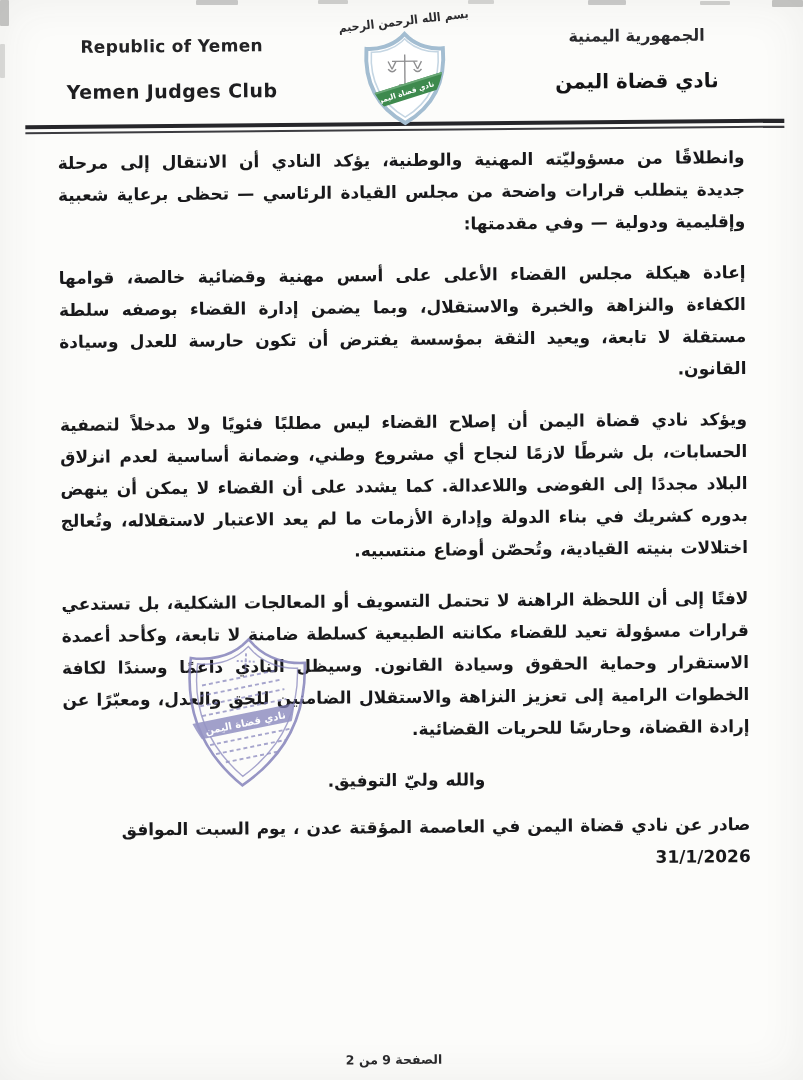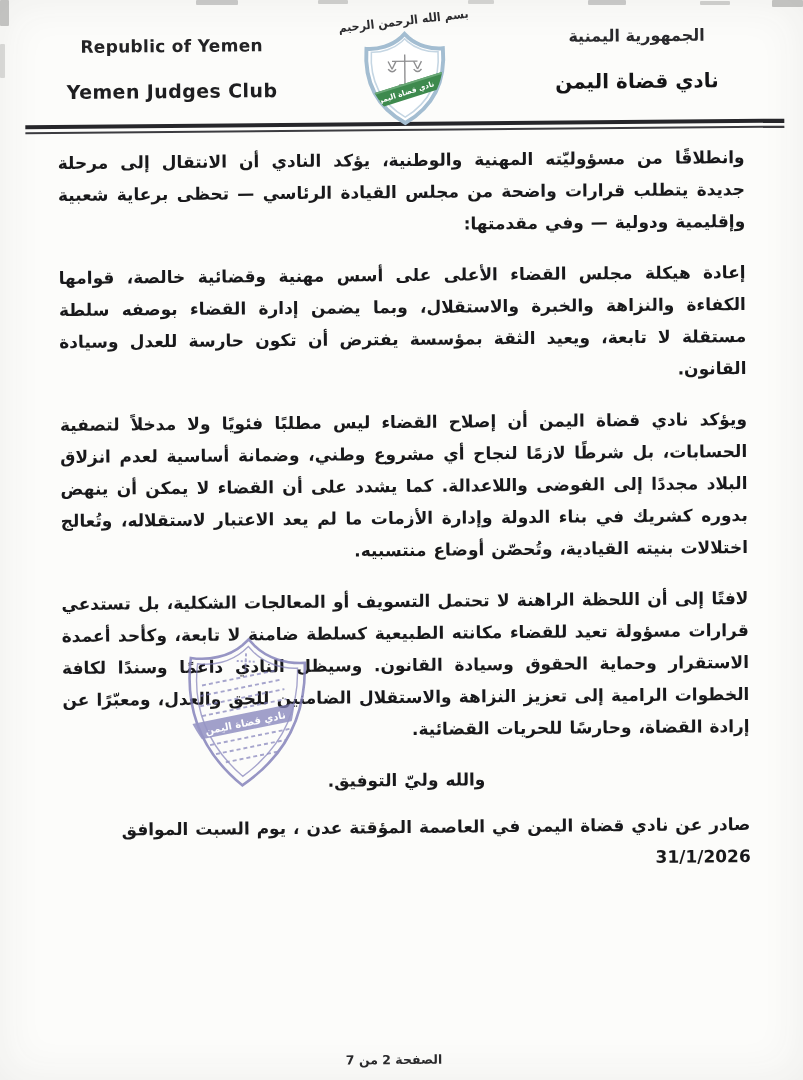--- a/index.html
+++ b/index.html
@@ -173,17 +173,17 @@
         <line x1="69" y1="20" x2="69" y2="40" stroke-dasharray="3 2"></line>
         <line x1="60" y1="28" x2="78" y2="28" stroke-dasharray="2 2"></line>
       </g>
       <g clip-path="url(#stampClip)" transform="rotate(-14 71 88)">
         <rect x="10" y="80" width="122" height="17" fill="#817fb9" opacity=".9"></rect>
         <text x="71" y="93" font-size="10" fill="#ffffff" text-anchor="middle" font-family="DejaVu Sans, sans-serif" font-weight="bold">نادي قضاة اليمن</text>
       </g>
     </svg>
 
     <footer class="page-footer">
-      <span>الصفحة 2 من 7</span>
+      <span>الصفحة 9 من 2</span>
     </footer>
 
   </div>
 </div>
 
 </body></html>

